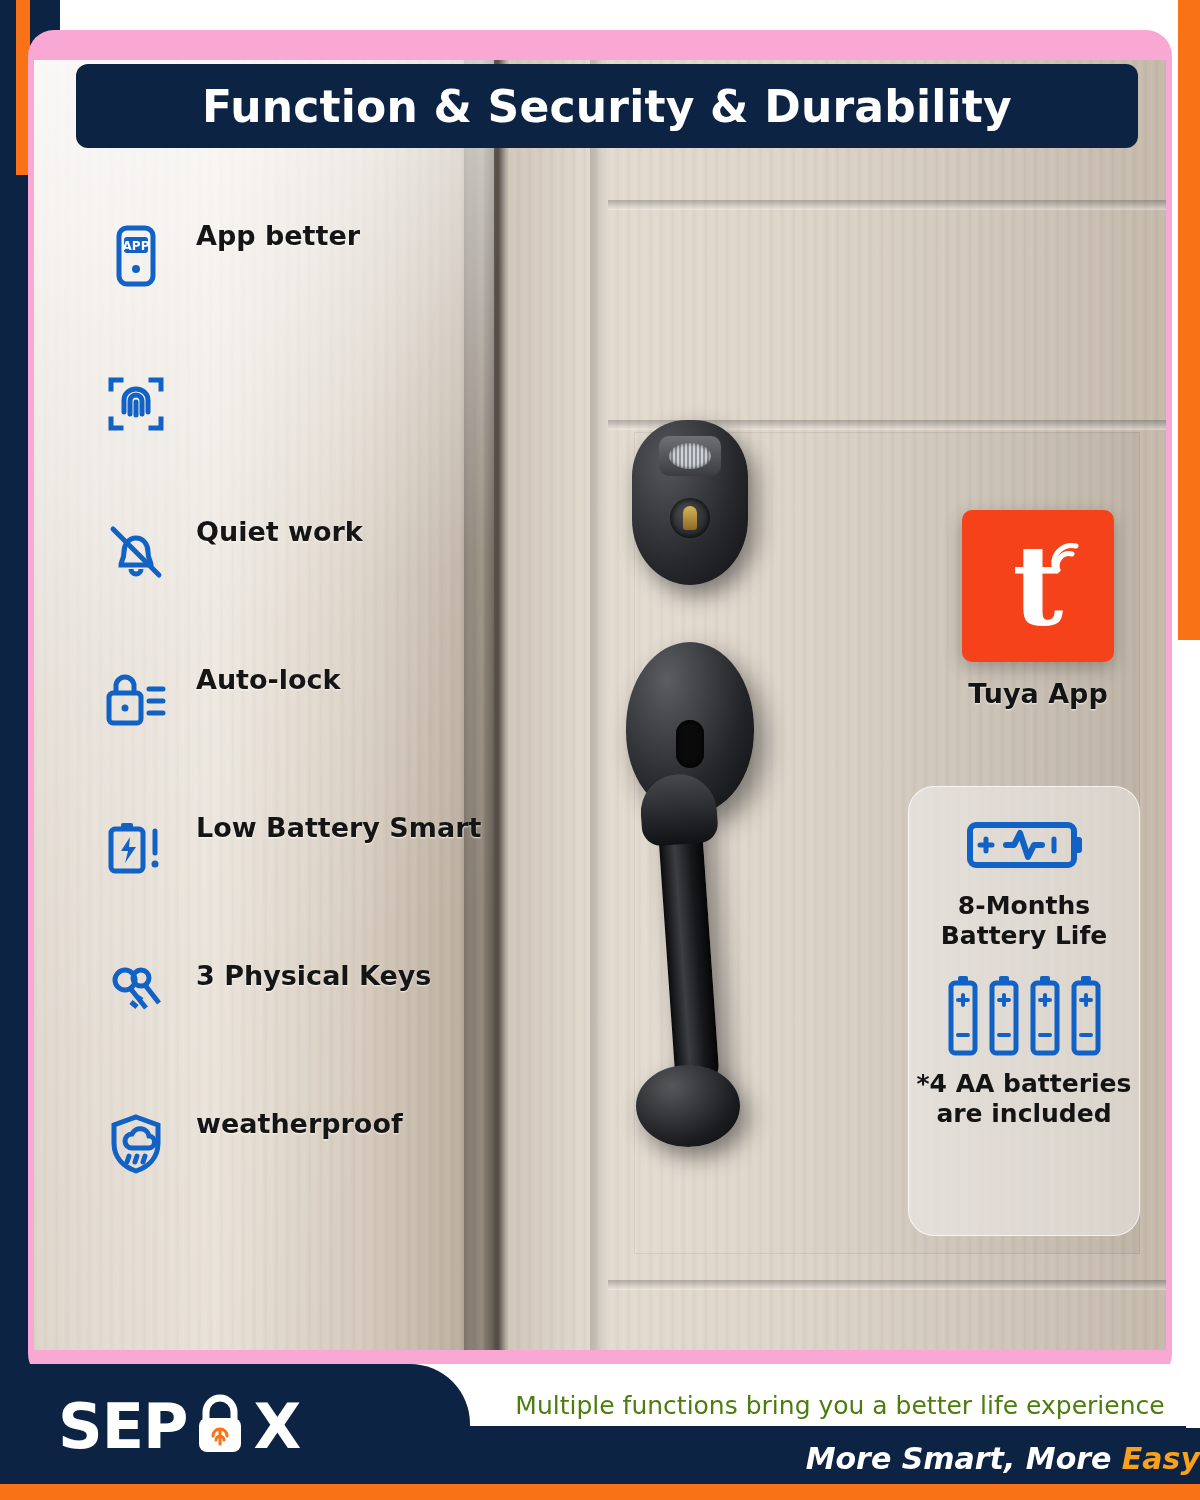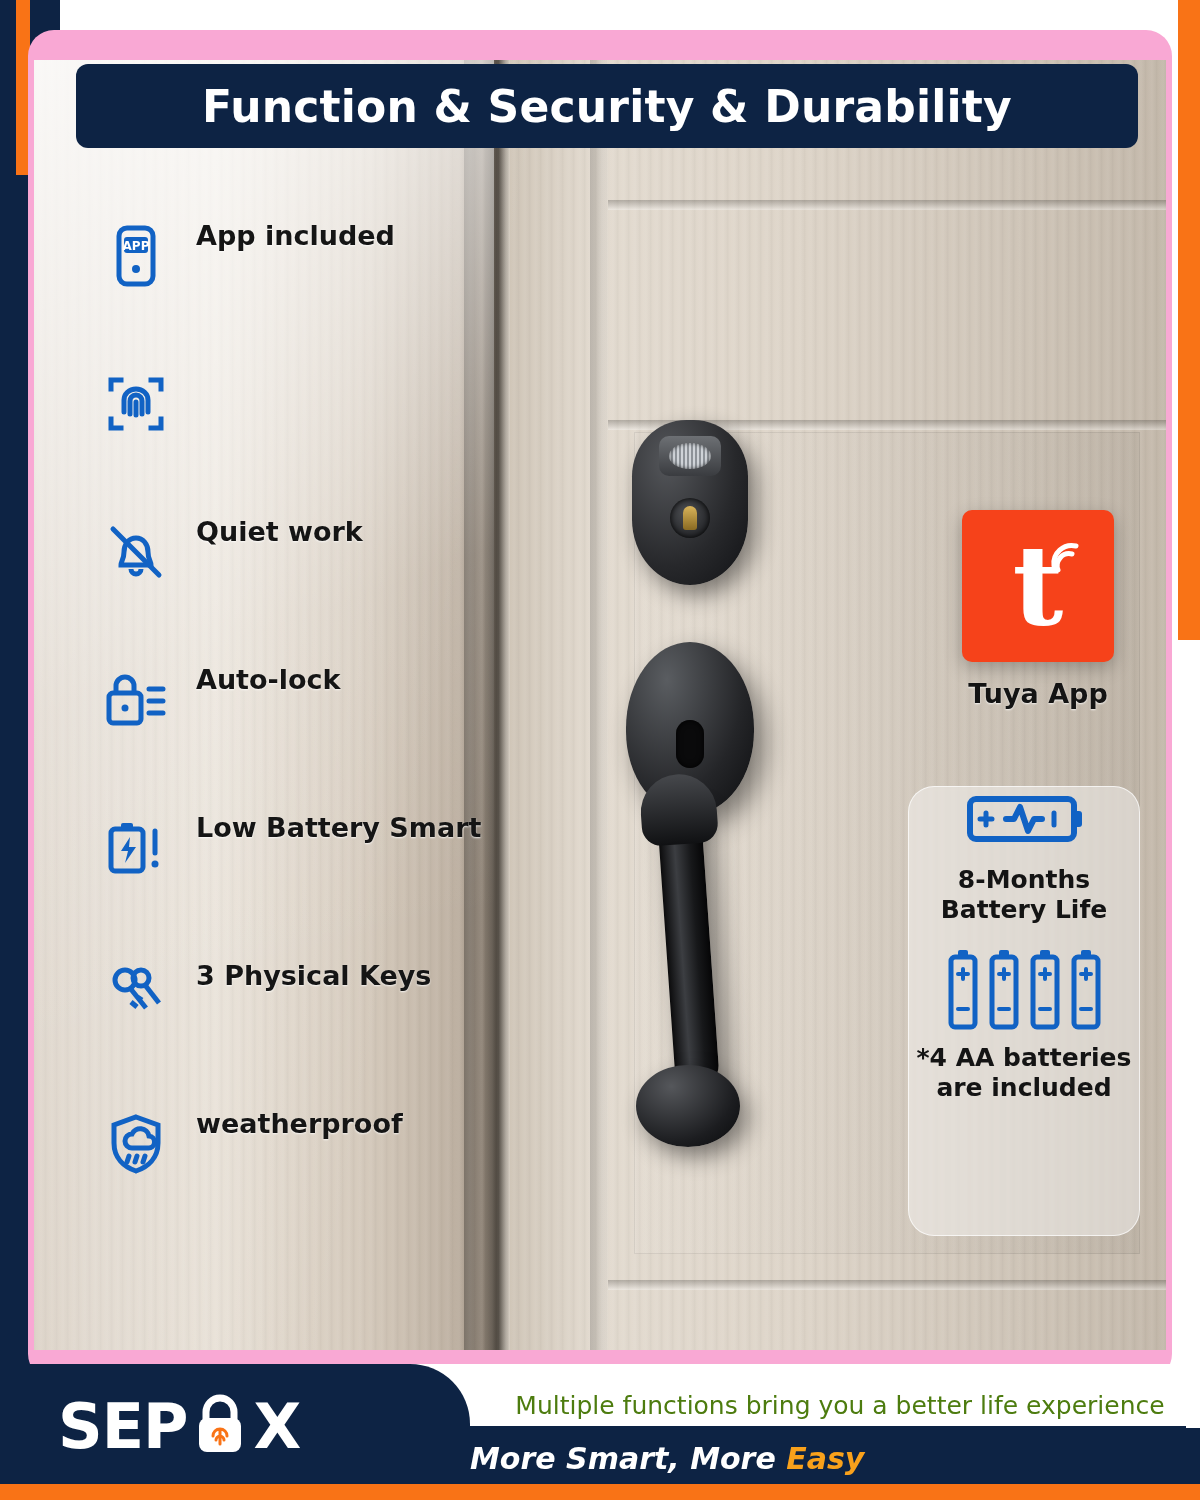--- a/index.html
+++ b/index.html
@@ -251,20 +251,21 @@
   
   .glass {
     position: absolute;
     left: 880px; top: 756px;
     width: 232px; height: 450px;
     background: rgba(255,255,255,0.42);
     border: 1px solid rgba(255,255,255,0.7);
     border-radius: 26px;
     backdrop-filter: blur(2px);
     text-align: center;
+    padding-top: 26px;
   }
   .glass .cap {
     font-size: 25px; font-weight: bold; color: #141414;
     line-height: 1.2; margin-top: 10px;
   }
   .batrow { margin-top: 22px; display:flex; justify-content:center; gap: 7px; }
 
   
   .footer {
     position: absolute;
@@ -289,21 +290,21 @@
   }
   .footer-text {
     position: absolute; left: 490px; bottom: 64px;
     width: 700px;
     font-size: 25px; color: #4d7c0f;
     text-align: center;
   }
   .footer-tag {
     position: absolute; left: 470px; bottom: 8px;
     width: 730px;
-    text-align: left;
+    text-align: right;
     font-size: 30px; font-style: italic; font-weight: bold;
     color: #ffffff;
   }
   .footer-tag .easy { color: #f9a11b; }
   .footer-tag-bg {
     position: absolute; left: 440px; bottom: 0;
     width: 760px; height: 56px;
     background: #0d2344;
   }
   .hr {
@@ -355,21 +356,21 @@
 
       <div class="feature">
         <span class="ico">
           <svg width="66" height="66" viewBox="0 0 66 66">
             <rect x="16" y="5" width="34" height="56" rx="8" class="blue"></rect>
             <rect x="21" y="14" width="24" height="16" rx="3" class="bluef"></rect>
             <text x="33" y="27" font-size="12" font-weight="bold" fill="#fff" text-anchor="middle" font-family="DejaVu Sans">APP</text>
             <circle cx="33" cy="46" r="4" class="bluef"></circle>
           </svg>
         </span>
-        <span class="label">App included</span>
+        <span class="label">App better</span>
       </div>
 
       <div class="feature">
         <span class="ico">
           <svg width="66" height="66" viewBox="0 0 66 66">
             <path d="M8 18V9h10M58 18V9H48M8 48v9h10M58 48v9H48" class="blue" stroke-width="5" stroke-linecap="square"></path>
             <path d="M33 18c-7 0-12 5-12 11v12M33 18c7 0 12 5 12 11v12M33 24c-4 0-6 3-6 6v13M33 24c4 0 6 3 6 6v13M33 31v13" class="blue" stroke-width="3.5" stroke-linecap="round"></path>
           </svg>
         </span>
       </div>

